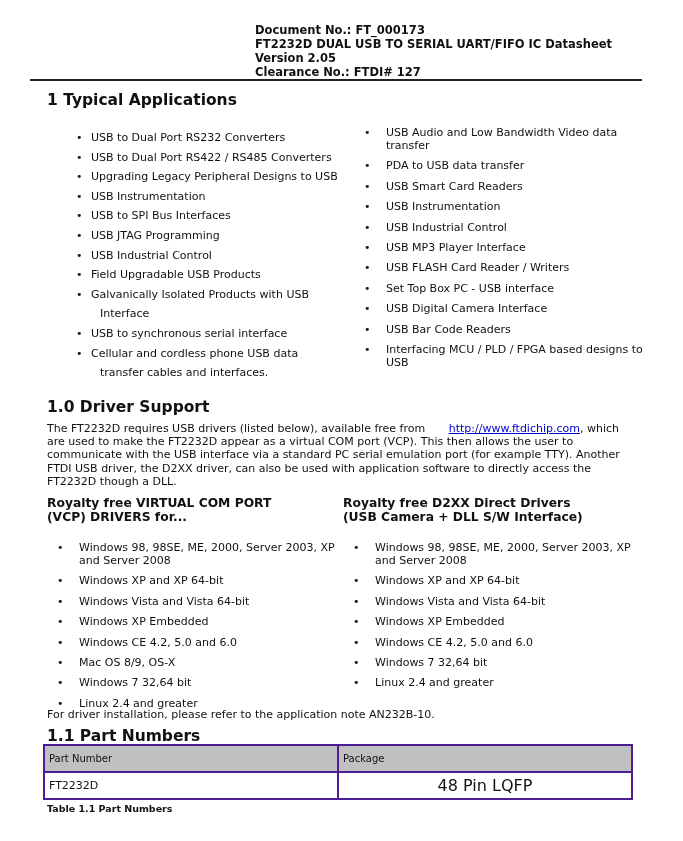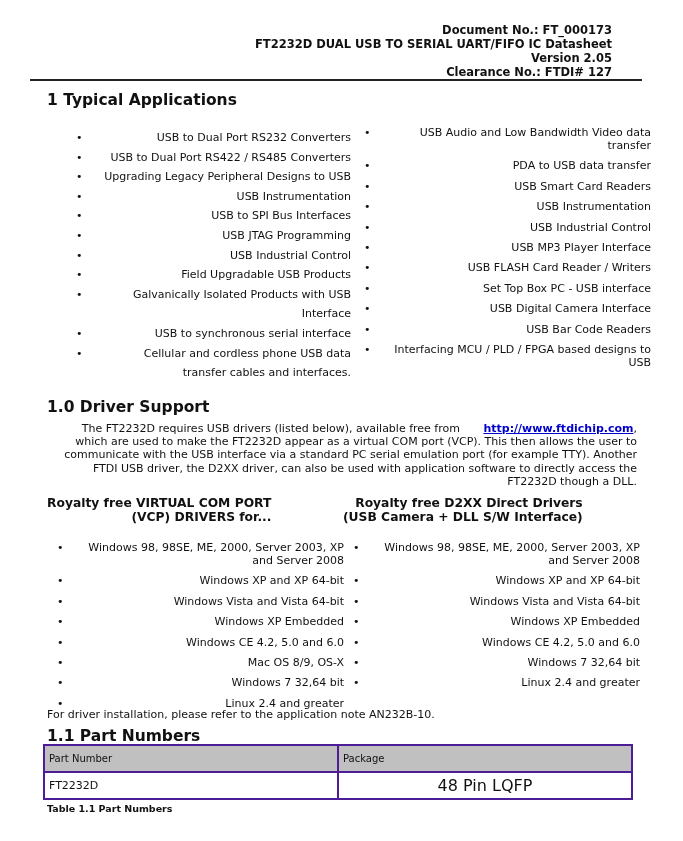--- a/index.html
+++ b/index.html
@@ -1,31 +1,31 @@
 <!DOCTYPE html>
 <html><head>
 <meta charset="utf-8">
 <style>
   html, body { margin:0; padding:0; background:#ffffff; }
   body { width:683px; height:841px; position:relative; overflow:hidden; font-family:"DejaVu Sans", sans-serif; color:#111; }
-  .abs { position:absolute;text-align:right; }
+  .abs { position:absolute; }
   .hdr { right:71px; font-weight:bold; font-size:11.5px; line-height:14px; color:#111; font-family:"DejaVu Sans", sans-serif; }
   .hdr div { white-space:nowrap; }
   .rule { left:30px; width:612px; top:79px; height:2px; background:#222; }
   .h1 { font-weight:bold; font-size:15.5px; color:#111; white-space:nowrap; }
   .apps-left { left:66px; top:118px; font-size:11px; }
   .apps-left li { list-style:none; position:relative; padding-left:15px; line-height:19.6px; width:260px; }
   .apps-left li::before { content:"•"; position:absolute; left:0; top:0; }
   .apps-left li .cont { display:block; padding-left:9px; }
   .col-list { font-size:11px; }
   .col-list li { list-style:none; position:relative; padding-left:22px; line-height:13px; margin-bottom:7.4px; width:265px; }
   .col-list li::before { content:"•"; position:absolute; left:0; top:0; }
   ul { margin:10px; padding:0; }
   .para { left:47px; top:422px; width:590px; font-size:11px; line-height:13.2px; }
-  .para a { color:#0000cc; font-weight:bold; text-decoration:underline;padding-left:20px; }
+  .para a { color:#0000cc; font-weight:normal; text-decoration:underline;padding-left:20px; }
   .subh { font-weight:bold; font-size:12.3px; line-height:14px; white-space:nowrap; }
   .note { left:47px; top:708px; font-size:11px; white-space:nowrap; }
   table.parts { position:absolute; left:43px; top:744px; width:590px; border-collapse:collapse; font-size:10px; }
   table.parts td { border:2px solid #4c1d95; padding:0 4px; height:25px; }
   table.parts tr.head td { background:#c0c0c0; }
   .caption { left:47px; top:803px; font-weight:bold; font-size:9.5px; white-space:nowrap; }
 </style>
 </head>
 <body>
 

